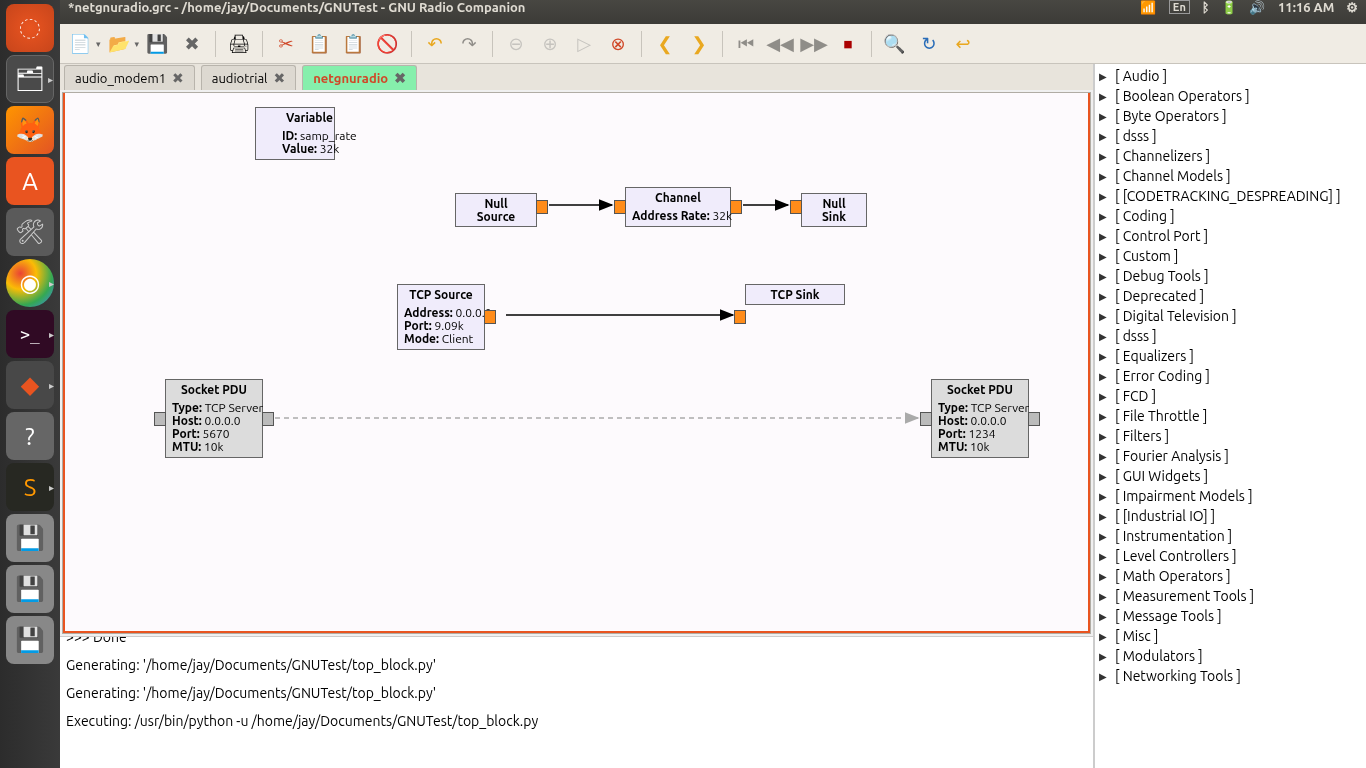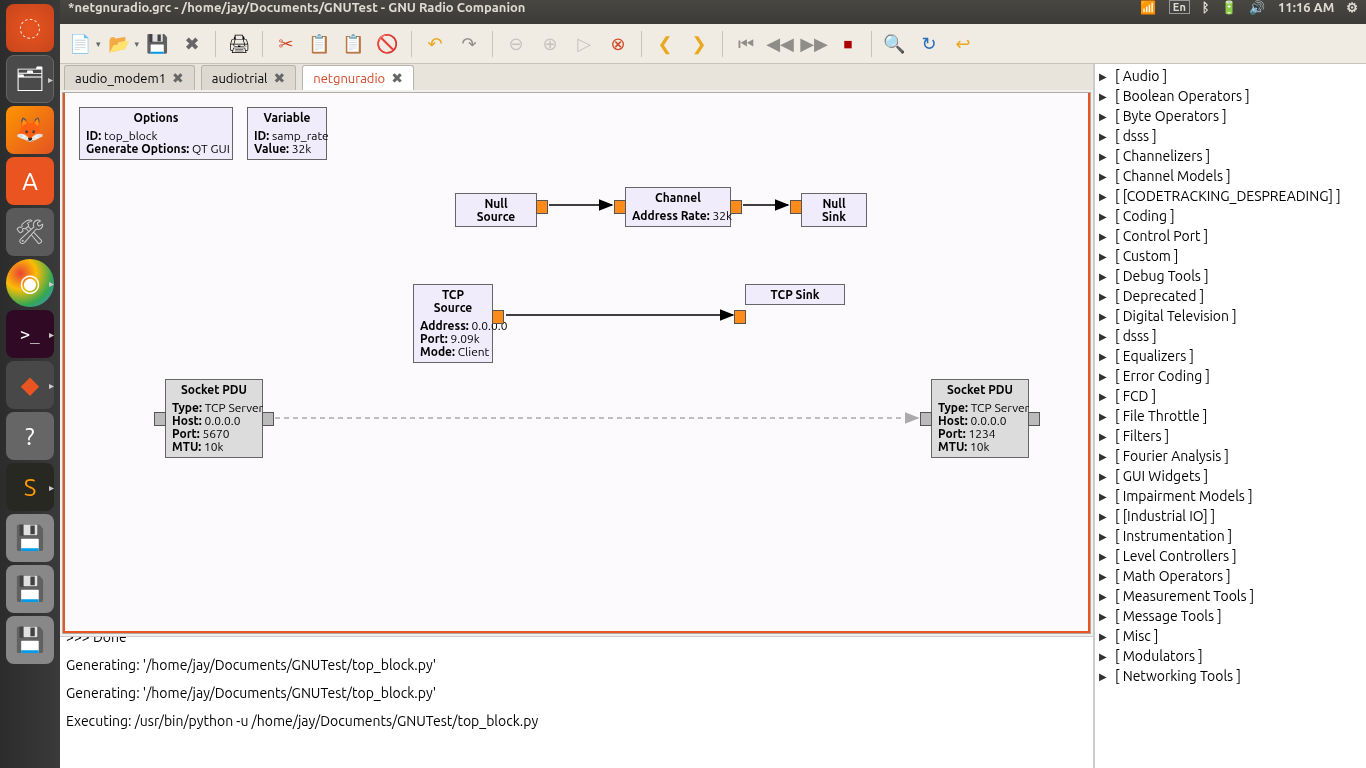--- a/index.html
+++ b/index.html
@@ -31,21 +31,21 @@
 .toolbar-btn { width: 30px; height: 30px; display: flex; align-items: center; justify-content: center; font-size: 18px; cursor: pointer; border-radius: 3px; }
 .toolbar-btn.disabled { opacity: 0.4; }
 .toolbar-sep { width: 1px; height: 26px; background: #c8c4bc; margin: 0 4px; }
 .toolbar-dropdown { font-size: 9px; color: #666; margin-left: -4px; }
 
 .body-row { flex: 1; display: flex; overflow: hidden; }
 .left-col { flex: 1; display: flex; flex-direction: column; border-right: 1px solid #ccc; }
 
 .tabs { height: 26px; background: #e8e4dc; display: flex; align-items: flex-end; padding-left: 4px; }
 .tab { padding: 4px 10px; background: #ddd9d1; border: 1px solid #b8b4ac; border-bottom: none; border-radius: 3px 3px 0 0; margin-right: 6px; font-size: 13px; display: flex; align-items: center; gap: 6px; cursor: pointer; }
-.tab.active { background: #ffffff; color: #d04828; font-weight: normal; }
+.tab.active { background: #86efac; color: #d04828; font-weight: bold; }
 .tab-close { font-size: 14px; color: #666; }
 
 .canvas-wrap { flex: 1; position: relative; overflow: hidden; }
 .canvas { position: absolute; inset: 2px; background: #fdfafd; border: 1px solid #b0aca4; }
 .canvas-border-left { position: absolute; left: 0; top: 0; bottom: 0; width: 2px; background: #e95420; }
 .canvas-border-right { position: absolute; right: 0; top: 0; bottom: 0; width: 2px; background: #e95420; }
 .canvas-border-bottom { position: absolute; left: 0; right: 0; bottom: 0; height: 2px; background: #e95420; }
 
 .block { position: absolute; border: 1px solid #666; background: #f0ecfb; font-size: 12px; }
 .block.gray { background: #dcdcdc; }
@@ -168,29 +168,22 @@
               <marker id="arrowg" markerWidth="10" markerHeight="8" refX="9" refY="4" orient="auto">
                   <path d="M0,0 L10,4 L0,8 z" fill="#aaa"></path>
                 </marker>
             </defs>
             <line x1="486" y1="112" x2="549" y2="112" stroke="#000" stroke-width="1.5" marker-end="url(#arrow)"></line>
             <line x1="680" y1="112" x2="725" y2="112" stroke="#000" stroke-width="1.5" marker-end="url(#arrow)"></line>
             <line x1="443" y1="222" x2="670" y2="222" stroke="#000" stroke-width="1.5" marker-end="url(#arrow)"></line>
             <line x1="212" y1="325" x2="855" y2="325" stroke="#aaa" stroke-width="1.5" stroke-dasharray="5,4" marker-end="url(#arrowg)"></line>
           </svg>
 
-          <div class="block" style="left:16px;top:14px;width:154px;">
-            <div class="block-title">Options</div>
-            <div class="block-body">
-              <div class="block-row"><b>ID:</b> <span>top_block</span></div>
-              <div class="block-row"><b>Generate Options:</b> <span>QT GUI</span></div>
-            </div>
-          </div>
-
-          <div class="block" style="left:184px;top:14px;width:80px;">
+
+          <div class="block" style="left:192px;top:14px;width:80px;padding-left:20px;">
             <div class="block-title">Variable</div>
             <div class="block-body">
               <div class="block-row"><b>ID:</b> <span>samp_rate</span></div>
               <div class="block-row"><b>Value:</b> <span>32k</span></div>
             </div>
           </div>
 
           <div class="block" style="left:392px;top:100px;width:82px;">
             <div class="block-title">Null Source</div>
             <div class="port out" style="top:6px;"></div>
@@ -203,21 +196,21 @@
               </div>
             <div class="port in" style="top:12px;"></div>
             <div class="port out" style="top:12px;"></div>
           </div>
 
           <div class="block" style="left:738px;top:100px;width:66px;">
             <div class="block-title">Null Sink</div>
             <div class="port in" style="top:6px;"></div>
           </div>
 
-          <div class="block" style="left:350px;top:191px;width:80px;">
+          <div class="block" style="left:334px;top:191px;width:88px;">
             <div class="block-title">TCP Source</div>
             <div class="block-body">
               <div class="block-row"><b>Address:</b> <span>0.0.0.0</span></div>
               <div class="block-row"><b>Port:</b> <span>9.09k</span></div>
               <div class="block-row"><b>Mode:</b> <span>Client</span></div>
             </div>
             <div class="port out" style="top:25px;"></div>
           </div>
 
           <div class="block" style="left:682px;top:191px;width:100px;">

